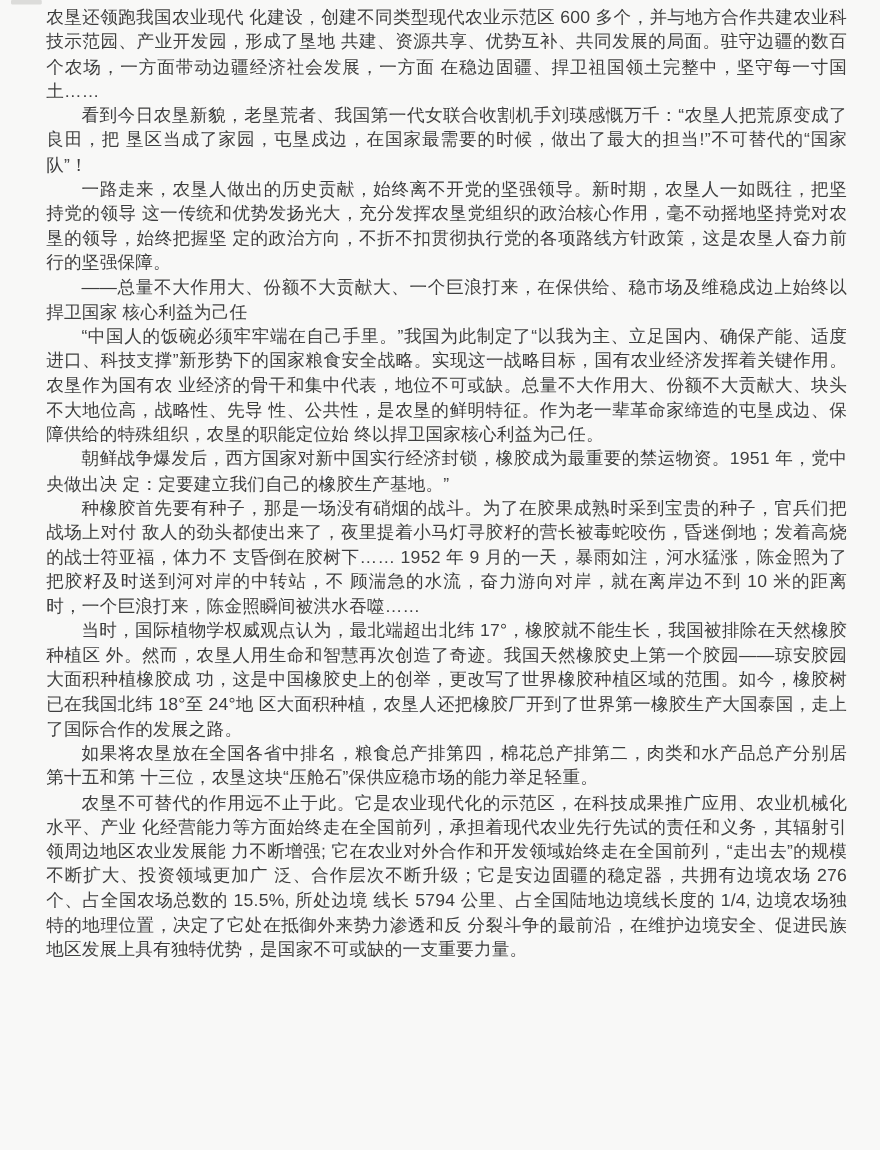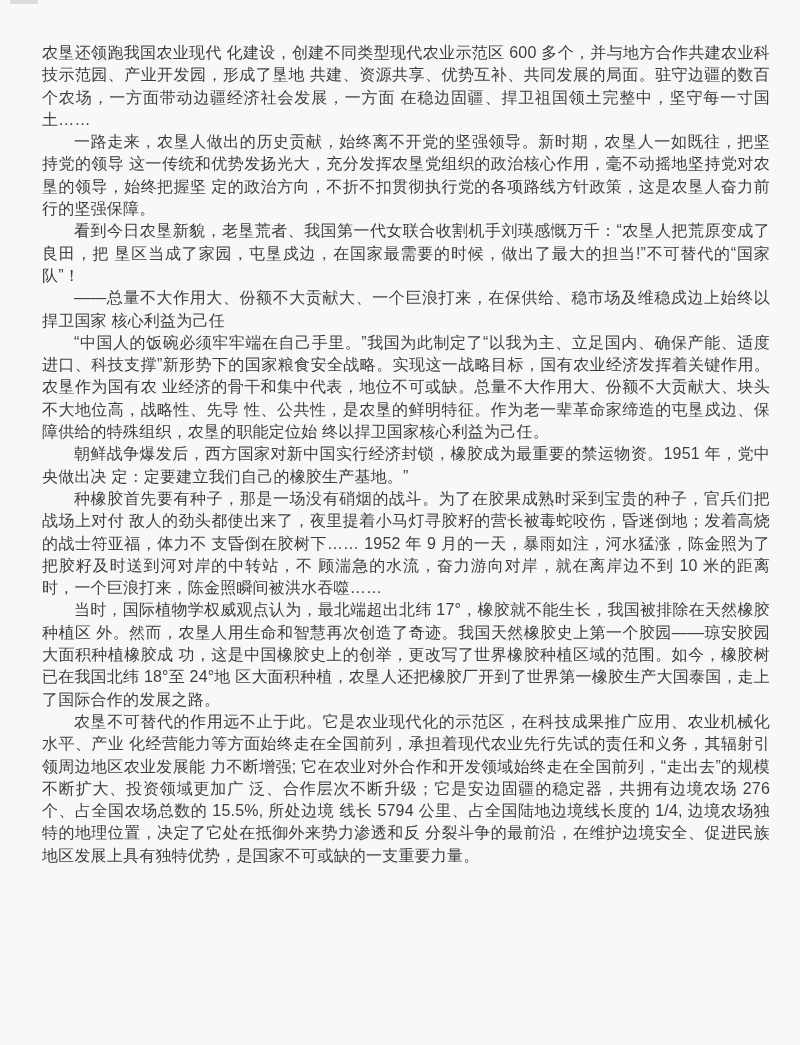--- a/index.html
+++ b/index.html
@@ -18,21 +18,20 @@
     left: 42px;
     top: 6px;
     width: 728px;
     color: #3e3e3e;
     font-family: "Liberation Sans", "DejaVu Sans", sans-serif;
     font-size: 16px;
     line-height: 22.3px;
     text-align: justify;
     text-justify: inter-ideograph;
     letter-spacing: 0.2px;
-    margin-top: 36px;
   }
   .page p {
     margin: 0;
     padding: 0;
   }
   .page p.indent {
     text-indent: 2em;
   }
   .top-artifact {
     position: absolute;
@@ -45,21 +44,22 @@
     opacity: 0.85;
   }
 </style>
 </head>
 <body>
 
 <div class="top-artifact"></div>
 
 <div class="page">
   <p>农垦还领跑我国农业现代 化建设，创建不同类型现代农业示范区 600 多个，并与地方合作共建农业科技示范园、产业开发园，形成了垦地 共建、资源共享、优势互补、共同发展的局面。驻守边疆的数百个农场，一方面带动边疆经济社会发展，一方面 在稳边固疆、捍卫祖国领土完整中，坚守每一寸国土……</p>
+  <p class="indent">看到今日农垦新貌，老垦荒者、我国第一代女联合收割机手刘瑛感慨万千：“农垦人把荒原变成了良田，把 垦区当成了家园，屯垦戍边，在国家最需要的时候，做出了最大的担当!”不可替代的“国家队”！</p>
   <p class="indent">一路走来，农垦人做出的历史贡献，始终离不开党的坚强领导。新时期，农垦人一如既往，把坚持党的领导 这一传统和优势发扬光大，充分发挥农垦党组织的政治核心作用，毫不动摇地坚持党对农垦的领导，始终把握坚 定的政治方向，不折不扣贯彻执行党的各项路线方针政策，这是农垦人奋力前行的坚强保障。</p>
-  <p class="indent">看到今日农垦新貌，老垦荒者、我国第一代女联合收割机手刘瑛感慨万千：“农垦人把荒原变成了良田，把 垦区当成了家园，屯垦戍边，在国家最需要的时候，做出了最大的担当!”不可替代的“国家队”！</p>
   <p class="indent">——总量不大作用大、份额不大贡献大、一个巨浪打来，在保供给、稳市场及维稳戍边上始终以捍卫国家 核心利益为己任</p>
   <p class="indent">“中国人的饭碗必须牢牢端在自己手里。”我国为此制定了“以我为主、立足国内、确保产能、适度进口、科技支撑”新形势下的国家粮食安全战略。实现这一战略目标，国有农业经济发挥着关键作用。农垦作为国有农 业经济的骨干和集中代表，地位不可或缺。总量不大作用大、份额不大贡献大、块头不大地位高，战略性、先导 性、公共性，是农垦的鲜明特征。作为老一辈革命家缔造的屯垦戍边、保障供给的特殊组织，农垦的职能定位始 终以捍卫国家核心利益为己任。</p>
   <p class="indent">朝鲜战争爆发后，西方国家对新中国实行经济封锁，橡胶成为最重要的禁运物资。1951 年，党中央做出决 定：定要建立我们自己的橡胶生产基地。”</p>
   <p class="indent">种橡胶首先要有种子，那是一场没有硝烟的战斗。为了在胶果成熟时采到宝贵的种子，官兵们把战场上对付 敌人的劲头都使出来了，夜里提着小马灯寻胶籽的营长被毒蛇咬伤，昏迷倒地；发着高烧的战士符亚福，体力不 支昏倒在胶树下…… 1952 年 9 月的一天，暴雨如注，河水猛涨，陈金照为了把胶籽及时送到河对岸的中转站，不 顾湍急的水流，奋力游向对岸，就在离岸边不到 10 米的距离时，一个巨浪打来，陈金照瞬间被洪水吞噬……</p>
   <p class="indent">当时，国际植物学权威观点认为，最北端超出北纬 17°，橡胶就不能生长，我国被排除在天然橡胶种植区 外。然而，农垦人用生命和智慧再次创造了奇迹。我国天然橡胶史上第一个胶园——琼安胶园大面积种植橡胶成 功，这是中国橡胶史上的创举，更改写了世界橡胶种植区域的范围。如今，橡胶树已在我国北纬 18°至 24°地 区大面积种植，农垦人还把橡胶厂开到了世界第一橡胶生产大国泰国，走上了国际合作的发展之路。</p>
+  <p class="indent">如果将农垦放在全国各省中排名，粮食总产排第四，棉花总产排第二，肉类和水产品总产分别居第十五和第 十三位，农垦这块“压舱石”保供应稳市场的能力举足轻重。</p>
   <p class="indent">农垦不可替代的作用远不止于此。它是农业现代化的示范区，在科技成果推广应用、农业机械化水平、产业 化经营能力等方面始终走在全国前列，承担着现代农业先行先试的责任和义务，其辐射引领周边地区农业发展能 力不断增强; 它在农业对外合作和开发领域始终走在全国前列，“走出去”的规模不断扩大、投资领域更加广 泛、合作层次不断升级；它是安边固疆的稳定器，共拥有边境农场 276 个、占全国农场总数的 15.5%, 所处边境 线长 5794 公里、占全国陆地边境线长度的 1/4, 边境农场独特的地理位置，决定了它处在抵御外来势力渗透和反 分裂斗争的最前沿，在维护边境安全、促进民族地区发展上具有独特优势，是国家不可或缺的一支重要力量。</p>
 </div>
 
 </body></html>

